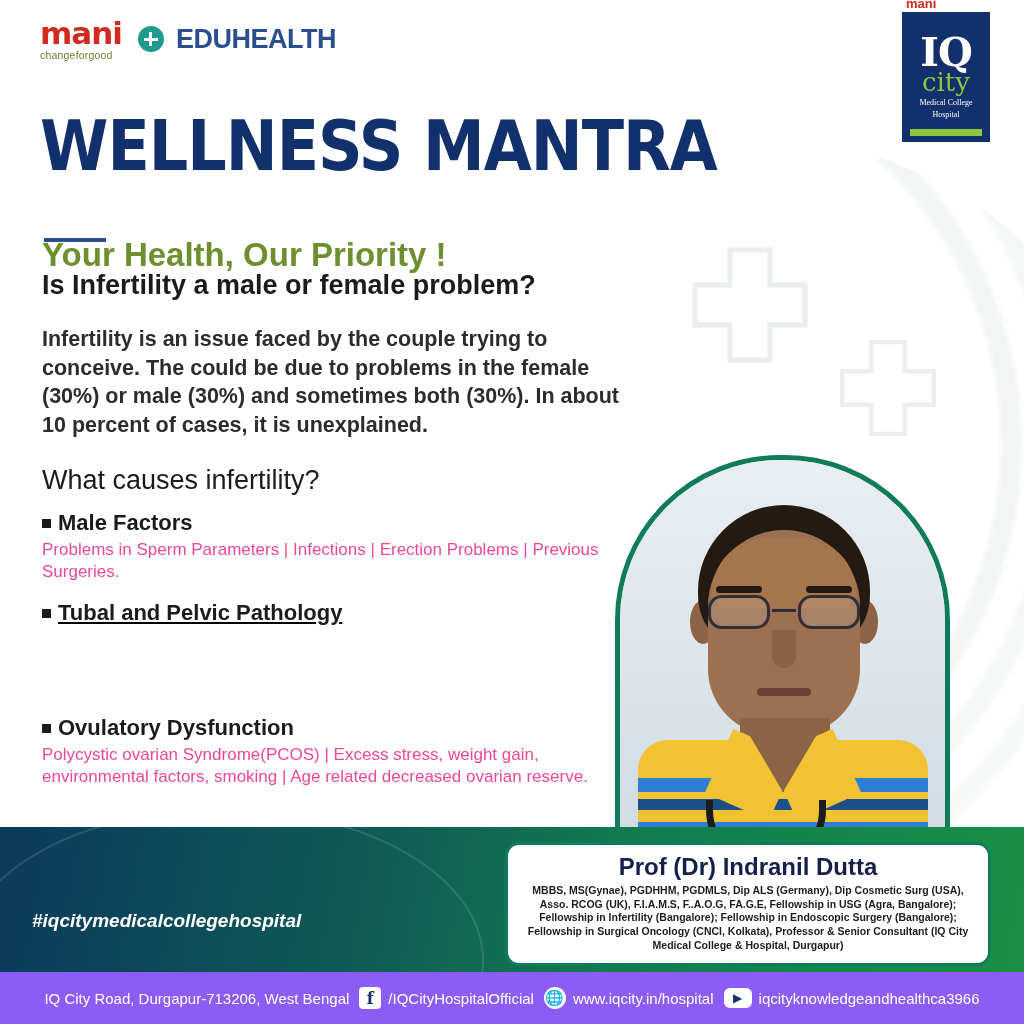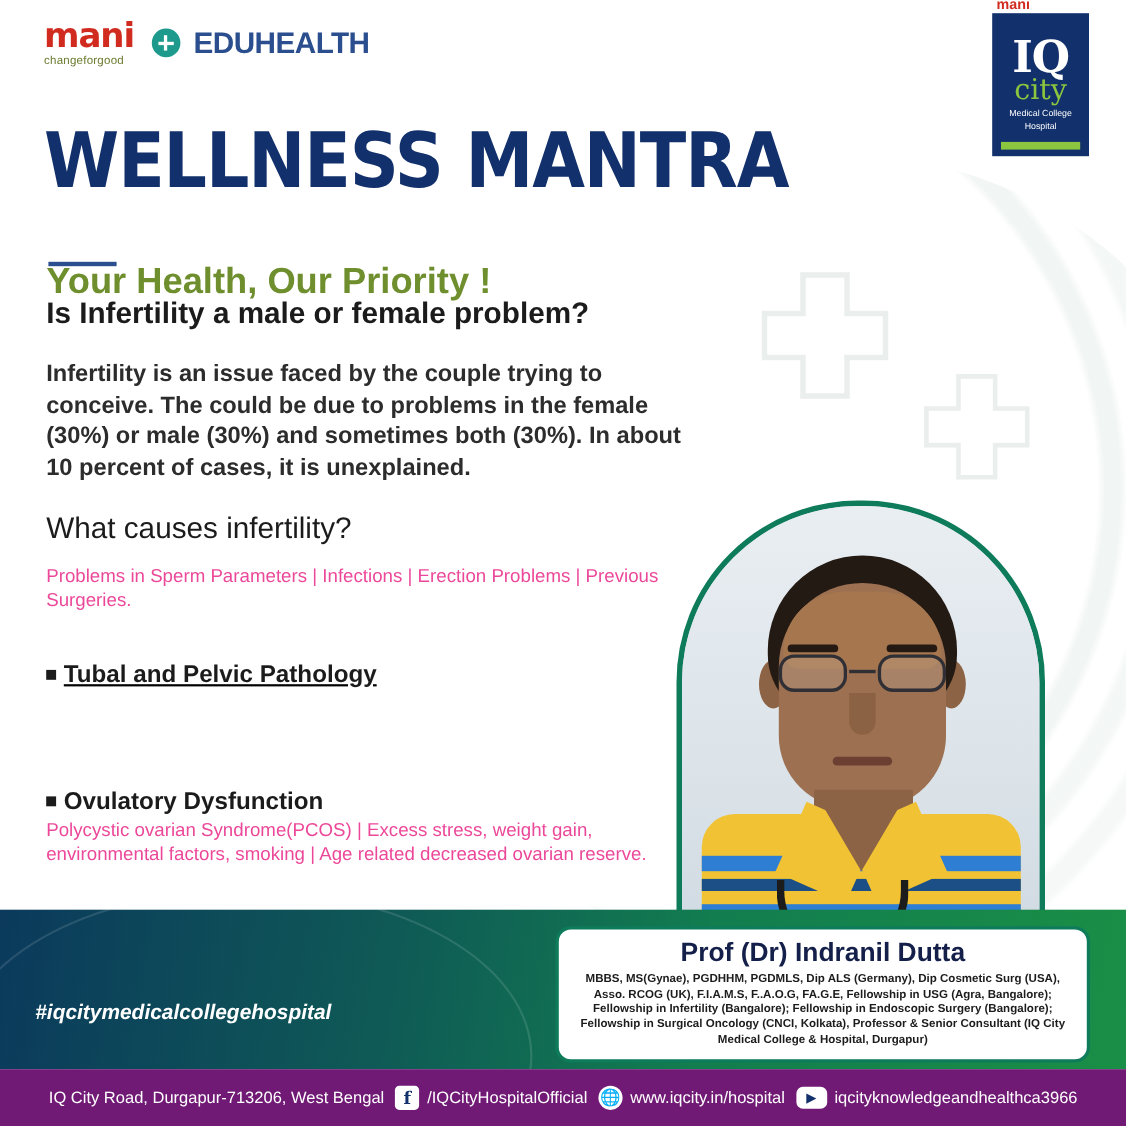--- a/index.html
+++ b/index.html
@@ -47,21 +47,21 @@
 
   
   .iq-logo { position:absolute; right:34px; top:12px; display:flex; align-items:flex-start; gap:10px; }
   .iq-mark {
     width:88px; height:130px; background:#12306b; position:relative;
     display:flex; flex-direction:column; align-items:center; justify-content:center; color:#fff;
   }
   .iq-mark .mini-mani { position:absolute; top:-16px; left:4px; color:#d12b1f; font-size:13px; font-weight:bold; }
   .iq-mark .iq { font-size:40px; font-weight:bold; line-height:.9; letter-spacing:-1px; font-family:"DejaVu Serif", serif;}
   .iq-mark .city { font-size:26px; color:#8cc63f; font-family:"DejaVu Serif", serif; line-height:.95; }
-  .iq-mark .mc { font-size:8px; line-height:1.15; text-align:center; margin-top:3px; }
+  .iq-mark .mc { font-size:8px; line-height:1.15; text-align:center; margin-top:3px;font-family:Liberation Serif, serif; }
   .iq-mark .greenbar { position:absolute; bottom:6px; left:8px; right:8px; height:7px; background:#8cc63f; }
   .iq-text { color:#12306b; font-weight:bold; line-height:1.06; padding-top:18px; }
   .iq-text .l1 { font-size:21px; letter-spacing:.5px; }
   .iq-text .l2, .iq-text .l3, .iq-text .l4 { font-size:25px; letter-spacing:.2px; }
   .iq-text .l5 { font-size:16px; letter-spacing:1px; margin-top:1px; }
 
   
   .title {
     position:absolute; left:40px; top:105px;
     font-size:62px; font-weight:bold; color:#12306b;
@@ -143,21 +143,21 @@
     position:absolute; left:505px; bottom:58px; width:486px; min-height:110px;
     background:#fff; border:3px solid #0e7c5a; border-radius:14px;
     padding:8px 14px 10px; text-align:center;
   }
   .doc-name { font-size:24px; font-weight:bold; color:#14204a; }
   .doc-qual { font-size:10.5px; font-weight:bold; color:#1c1c1c; line-height:1.32; margin-top:3px; }
 
   
   .footer {
     position:absolute; left:0; bottom:0; width:100%; height:52px;
-    background:#701a75; color:#fff;
+    background:#8b5cf6; color:#fff;
     display:flex; align-items:center; justify-content:center; gap:10px;
     font-size:15px;
   }
   .footer .item { display:flex; align-items:center; gap:7px; }
   .fb-ic, .web-ic, .yt-ic { display:inline-flex; align-items:center; justify-content:center; }
   .fb-ic { width:22px; height:22px; border-radius:4px; background:#fff; color:#12306b; font-weight:bold; font-size:16px; font-family:"DejaVu Serif", serif; }
   .web-ic { width:22px; height:22px; border-radius:50%; background:#fff; color:#12306b; font-size:15px; }
   .yt-ic { width:28px; height:20px; border-radius:6px; background:#fff; color:#12306b; font-size:12px; }
 </style>
 </head>
@@ -194,20 +194,24 @@
 
 <div class="title">WELLNESS MANTRA</div>
 <div class="subtitle">Your Health, Our Priority !</div>
 <div class="rule"></div>
 
 <div class="q1">Is Infertility a male or female problem?</div>
 <div class="p1">Infertility is an issue faced by the couple trying to conceive. The could be due to problems in the female (30%) or male (30%) and sometimes both (30%). In about 10 percent of cases, it is unexplained.</div>
 <div class="q2">What causes infertility?</div>
 
 <div class="sec sec1">
+  <div class="sec-h">
+    <span class="bullet"></span>
+    <span>Male Factors</span>
+  </div>
   <div class="sec-p">Problems in Sperm Parameters | Infections | Erection Problems | Previous Surgeries.</div>
 </div>
 
 <div class="sec sec2">
   <div class="sec-h">
     <span class="bullet"></span>
     <span>Tubal and Pelvic Pathology</span>
   </div>
 </div>
 

